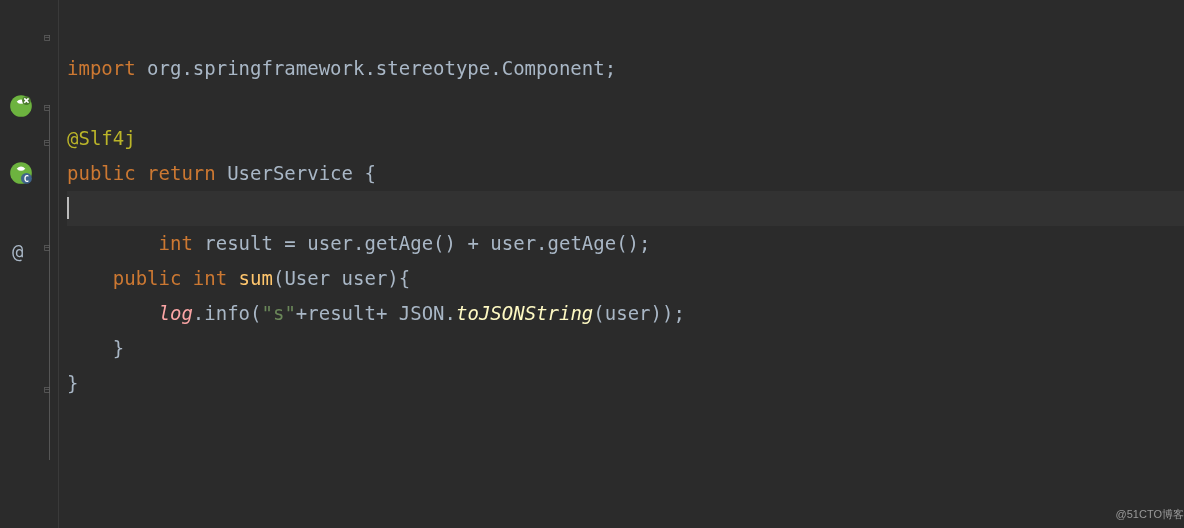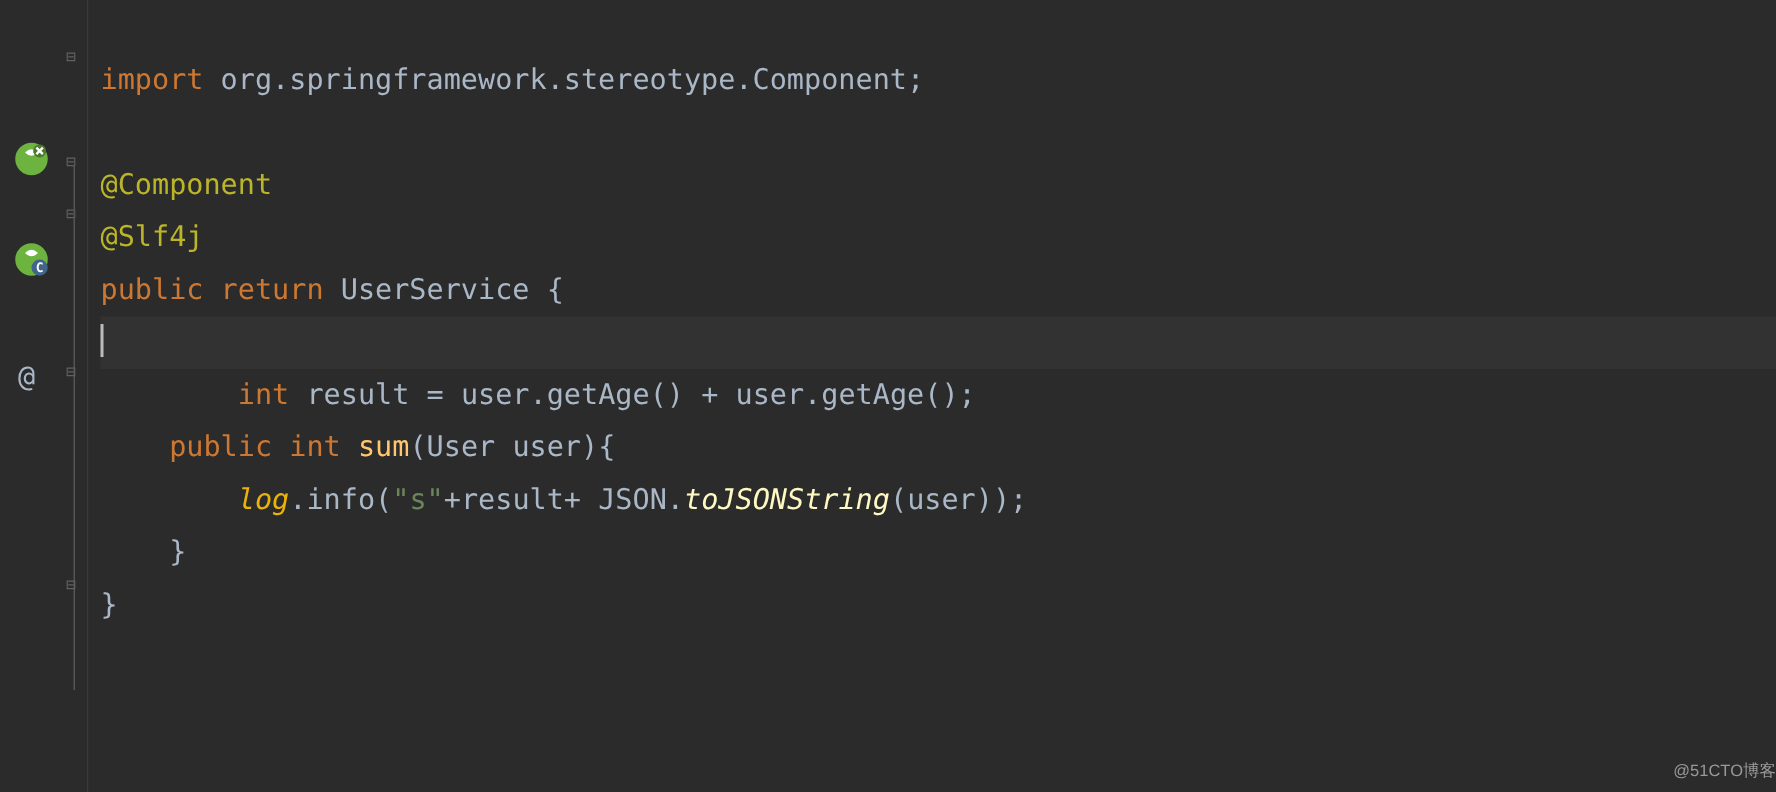--- a/index.html
+++ b/index.html
@@ -64,21 +64,21 @@
     }
     .fold-line {
       position: absolute;
       left: 6px;
       width: 1px;
       background: #555;
     }
     .code-area {
       flex: 1;
       padding-left: 8px;
-      padding-top: 1px;
+      padding-top: 16px;
       position: relative;
       background: #2b2b2b;
     }
     .code-line {
       white-space: pre;
       height: 35px;
       line-height: 35px;
     }
     .highlighted-line {
       background: #323232;
@@ -91,21 +91,21 @@
       vertical-align: middle;
       position: relative;
       top: -2px;
     }
     .kw { color: #cc7832; }
     .str { color: #6a8759; }
     .comment { color: #808080; }
     .anno { color: #bbb529; }
     .method { color: #ffc66d; }
     .static-method { color: #fef9c3; font-style: italic; }
-    .field { color: #eab308; font-style: italic; }
+    .field { color: #fca5a5; font-style: italic; }
     .text { color: #a9b7c6; }
     .wavy-underline {
       text-decoration: underline wavy #6a8759;
       text-decoration-thickness: 1px;
     }
     .watermark {
       position: absolute;
       bottom: 4px;
       right: 0;
       color: #999;
@@ -143,21 +143,20 @@
     <span class="fold-marker" style="top:133px">⊟</span>
     <div class="fold-line" style="top:110px;height:350px"></div>
     <span class="fold-marker" style="top:238px">⊟</span>
     <span class="fold-marker" style="top:380px">⊟</span>
   </div>
 
   <div class="code-area">
     <div class="code-line"></div>
     <div class="code-line"><span class="kw">import </span><span class="text">org.springframework.stereotype.</span><span class="text">Component</span><span class="text">;</span></div>
     <div class="code-line"></div>
-    <div class="code-line"><span class="anno">@Component</span></div>
     <div class="code-line"><span class="anno">@Slf4j</span></div>
     <div class="code-line"><span class="kw">public </span><span class="kw">return </span><span class="text">UserService </span><span class="text">{</span></div>
     <div class="code-line highlighted-line"><span class="cursor"></span></div>
     <div class="code-line"><span>        </span><span class="kw">int </span><span class="text">result </span><span class="text">= </span><span class="text">user</span><span class="text">.</span><span class="text">getAge</span><span class="text">() + </span><span class="text">user</span><span class="text">.</span><span class="text">getAge</span><span class="text">();</span></div>
     <div class="code-line"><span>    </span><span class="kw">public </span><span class="kw">int </span><span class="method">sum</span><span class="text">(</span><span class="text">User </span><span class="text">user</span><span class="text">){</span></div>
     <div class="code-line"><span>        </span><span class="field">log</span><span class="text">.</span><span class="text">info</span><span class="text">(</span><span class="str">"s"</span><span class="text">+result+ </span><span class="text">JSON</span><span class="text">.</span><span class="static-method">toJSONString</span><span class="text">(</span><span class="text">user</span><span class="text">));</span></div>
     <div class="code-line"><span>    </span><span class="text">}</span></div>
     <div class="code-line"><span class="text">}</span></div>
   </div>
 </div>

